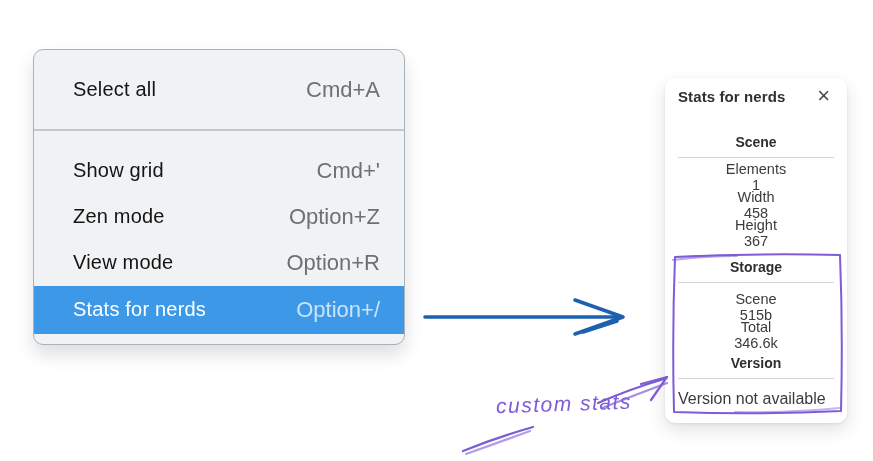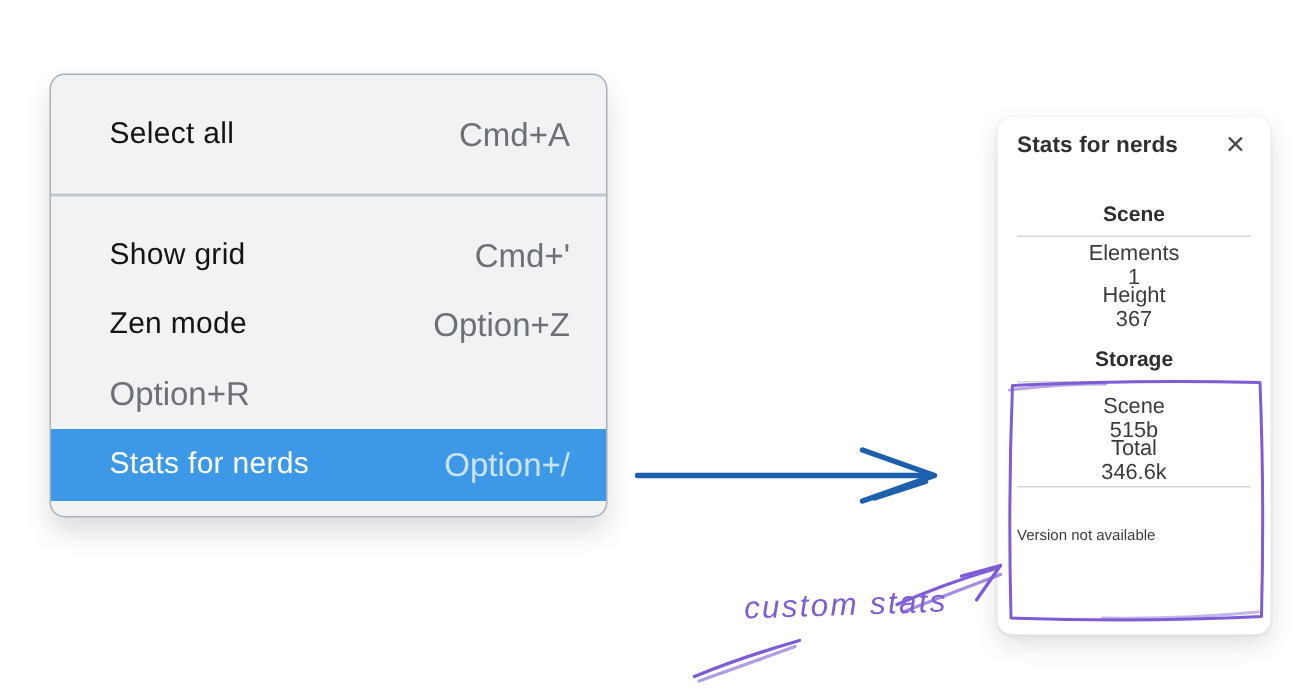--- a/index.html
+++ b/index.html
@@ -46,21 +46,21 @@
   .section-heading { text-align:center; font-size:14px; font-weight:bold; color:#2e2e2e; line-height:19px; }
   .sh-scene   { margin-top:28px; }
   .sh-storage { margin-top:13px; }
   .sh-version { margin-top:7px; }
   .panel-divider { height:1px; background:#d5d5d5; margin-top:5px; }
   .rows { margin-top:3px; }
   .stat-row { display:flex; justify-content:space-between; align-items:center; height:28px; font-size:14.5px;flex-direction:column; }
   .stat-label { color:#3b3b3b; }
   .stat-value { color:#3b3b3b; }
   .rows-storage { margin-top:8px; }
-  .version-note { margin-top:18px; height:28px; display:flex; align-items:center; font-size:10px; color:#3b3b3b; }
+  .version-note { margin-top:6px; height:28px; display:flex; align-items:center; font-size:16px; color:#3b3b3b; }
   .purple-box { position:absolute; left:0; top:0; pointer-events:none; }
 
   
   .annotation-text {
     position:absolute; left:496px; top:392px;
     font-size:21px; font-style:italic; font-weight:500;
     letter-spacing:1.5px; color:#7d5cd6; transform:rotate(-2deg);
     white-space:nowrap;
   }
   .purple-arrow { position:absolute; left:450px; top:368px; pointer-events:none; }
@@ -79,20 +79,21 @@
     <div class="menu-spacer"></div>
     <div class="menu-item normal">
       <span class="mi-label">Show grid</span>
       <span class="mi-short">Cmd+'</span>
     </div>
     <div class="menu-item normal">
       <span class="mi-label">Zen mode</span>
       <span class="mi-short">Option+Z</span>
     </div>
     <div class="menu-item normal">
+      <span class="mi-label">View mode</span>
       <span class="mi-short">Option+R</span>
     </div>
     <div class="menu-item selected-row">
       <span class="mi-label">Stats for nerds</span>
       <span class="mi-short">Option+/</span>
     </div>
   </div>
 
   <svg class="blue-arrow" width="215" height="48" viewBox="0 0 215 48">
     <g fill="none" stroke="#1d60ae" stroke-width="3.6" stroke-linecap="round" stroke-linejoin="round">
@@ -109,38 +110,43 @@
     </div>
 
     <div class="section-heading sh-scene">Scene</div>
     <div class="panel-divider"></div>
     <div class="rows">
       <div class="stat-row">
         <span class="stat-label">Elements</span>
         <span class="stat-value">1</span>
       </div>
       <div class="stat-row">
+        <span class="stat-label">Width</span>
+        <span class="stat-value">458</span>
+      </div>
+      <div class="stat-row">
         <span class="stat-label">Height</span>
         <span class="stat-value">367</span>
       </div>
     </div>
 
     <div class="section-heading sh-storage">Storage</div>
     <div class="panel-divider"></div>
     <div class="rows rows-storage">
       <div class="stat-row">
         <span class="stat-label">Scene</span>
         <span class="stat-value">515b</span>
       </div>
       <div class="stat-row">
         <span class="stat-label">Total</span>
         <span class="stat-value">346.6k</span>
       </div>
     </div>
 
+    <div class="section-heading sh-version">Version</div>
     <div class="panel-divider"></div>
     <div class="version-note">Version not available</div>
 
     <svg class="purple-box" width="182" height="345" viewBox="0 0 182 345">
       <g fill="none" stroke="#7d5cd6" stroke-width="2" stroke-linecap="round" stroke-linejoin="round">
         <path d="M 10 179 Q 90 175 175 177 Q 178 252 176 333 Q 95 337 9 334 Q 7 256 10 179"></path>
         <path d="M 8 182 Q 40 178 72 178" opacity="0.55"></path>
         <path d="M 174 330 Q 120 335 70 334" opacity="0.45"></path>
       </g>
     </svg>

